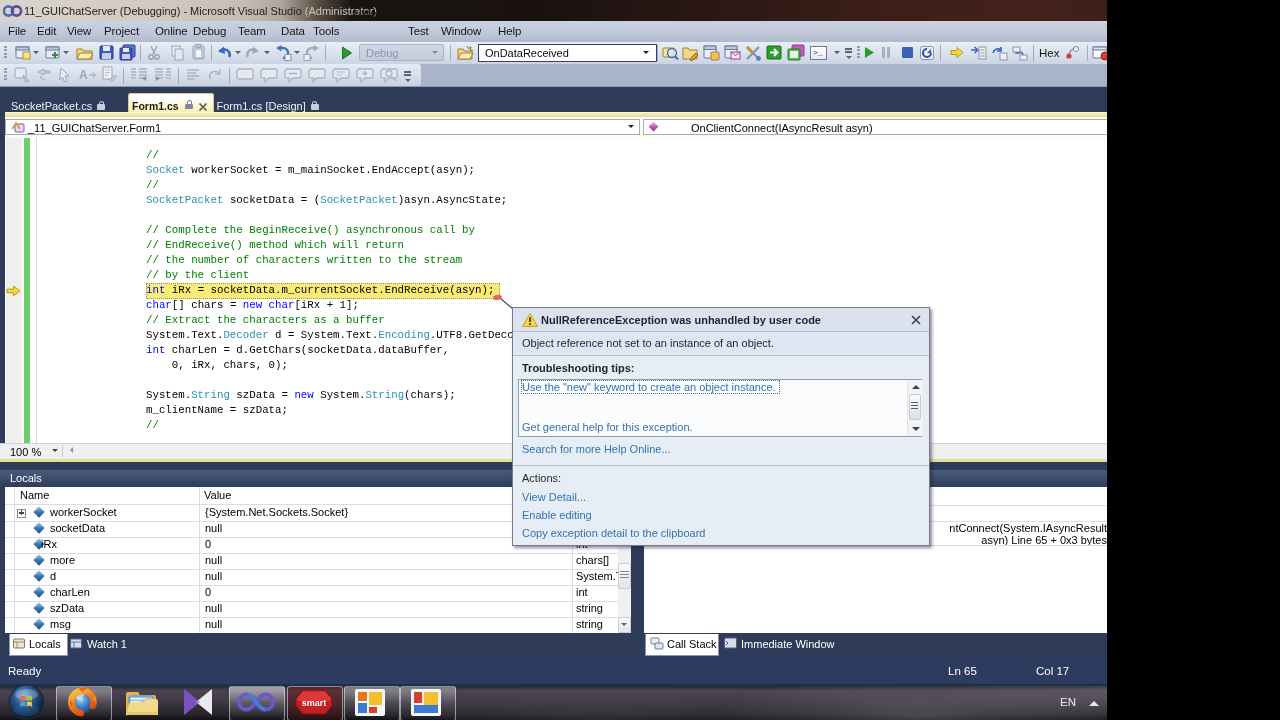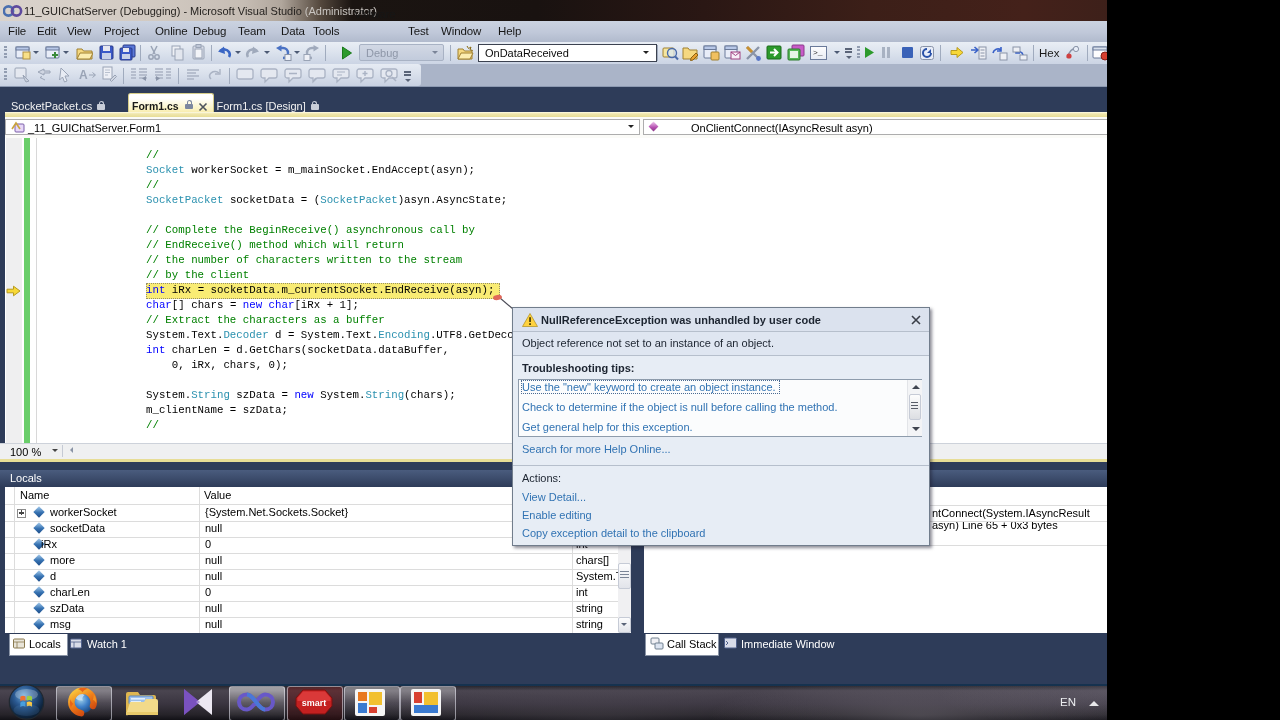--- a/index.html
+++ b/index.html
@@ -512,21 +512,21 @@
   <svg class="abs" style="left:1248px;top:472px" width="10" height="11" viewBox="0 0 10 11">
       <path d="M3 1 h4 v5 h-4 z M2 6 h6 M5 6 v4" stroke="#e8e8ee" stroke-width="1.2" fill="none"></path>
     </svg>
   <svg class="abs" style="left:1261px;top:473px" width="9" height="9" viewBox="0 0 9 9">
       <path d="M1 1 L8 8 M8 1 L1 8" stroke="#e8e8ee" stroke-width="1.4"></path>
     </svg>
   <div class="wt" style="left:644px;top:487px;width:630px;height:146px;"></div>
   <div class="gline" style="left:644px;top:505px;width:585px;height:1px;"></div>
   <div class="rowtxt" style="left:1233px;top:489px;">Lang</div>
   <div class="gline" style="left:1229px;top:487px;width:1px;height:58px;"></div>
-  <div class="rowtxt" style="left:932px;top:507px;">ntConnect(System.IAsyncResult asyn) Line 65 + 0x3 bytes</div>
+  <div class="rowtxt" style="left:932px;top:522px;text-align:right;">ntConnect(System.IAsyncResult asyn) Line 65 + 0x3 bytes</div>
   <div class="rowtxt" style="left:1233px;top:507px;">C#</div>
   <div class="gline" style="left:644px;top:521px;width:585px;height:1px;"></div>
   <div class="gline" style="left:644px;top:545px;width:585px;height:1px;"></div>
 
   <div class="abs" style="left:1256px;top:487px;width:17px;height:146px;background:#f0f0f2;"></div>
   <div class="sbtn" style="left:1257px;top:488px;width:15px;height:15px;"></div>
   <div class="abs" style="left:1260px;top:493px;width:0;height:0;border:4px solid transparent;border-bottom-color:#5a6478;"></div>
   <div class="sbtn" style="left:1257px;top:617px;width:15px;height:16px;"></div>
   <div class="abs" style="left:1260px;top:623px;width:0;height:0;border:4px solid transparent;border-top-color:#5a6478;"></div>
 
@@ -535,20 +535,27 @@
       <rect x="1" y="1" width="8" height="6" rx="1" fill="#f0f0f4" stroke="#708090"></rect>
       <rect x="5" y="6" width="8" height="6" rx="1" fill="#dce4f0" stroke="#708090"></rect>
     </svg>
   <div class="rowtxt" style="left:667px;top:638px;">Call Stack</div>
   <svg class="abs" style="left:724px;top:637px" width="13" height="12" viewBox="0 0 13 12">
       <rect x="0.5" y="1" width="12" height="10" rx="1" fill="#d8dce8" stroke="#50608a"></rect>
       <path d="M2 4 l2 2 -2 2" stroke="#50608a" fill="none"></path>
     </svg>
   <div class="rowtxt wht" style="left:741px;top:638px;">Immediate Window</div>
 
+  <div id="statusbar" class="abs">
+    <span style="position:absolute;left:8px;top:9px;">Ready</span>
+    <span style="position:absolute;left:948px;top:9px;">Ln 65</span>
+    <span style="position:absolute;left:1036px;top:9px;">Col 17</span>
+    <span style="position:absolute;left:1123px;top:9px;">Ch 17</span>
+    <span style="position:absolute;left:1251px;top:9px;">INS</span>
+  </div>
 
   <div id="taskbar" class="abs"></div>
 
   <svg class="abs" style="left:6px;top:684px" width="41" height="36" viewBox="0 0 41 36">
     <defs>
       <radialGradient id="orb" cx="42%" cy="32%" r="72%">
         <stop offset="0%" stop-color="#6aa8d8"></stop>
           <stop offset="40%" stop-color="#2a5890"></stop>
           <stop offset="80%" stop-color="#102844"></stop>
           <stop offset="100%" stop-color="#0a1828"></stop>
@@ -668,21 +675,20 @@
     <div style="position:absolute;left:28px;top:6px;font-weight:bold;font-size:11px;">NullReferenceException was unhandled by user code</div>
     <svg style="position:absolute;left:398px;top:7px" width="10" height="10" viewBox="0 0 10 10">
         <path d="M1 1 L9 9 M9 1 L1 9" stroke="#3a3f48" stroke-width="1.6"></path>
       </svg>
     <div class="dlgline" style="top:23px;"></div>
     <div style="position:absolute;left:9px;top:29px;">Object reference not set to an instance of an object.</div>
     <div class="dlgline" style="top:47px;"></div>
     <div style="position:absolute;left:9px;top:54px;font-weight:bold;">Troubleshooting tips:</div>
     <div style="position:absolute;left:5px;top:71px;width:404px;height:58px;background:#fbfcfd;border:1px solid #8e9cac;box-sizing:border-box;"></div>
     <a style="position:absolute;left:9px;top:73px;outline:1px dotted #4a6a92;">Use the "new" keyword to create an object instance.&nbsp;</a>
-    <a style="position:absolute;left:9px;top:93px;">Check to determine if the object is null before calling the method.</a>
     <a style="position:absolute;left:9px;top:113px;">Get general help for this exception.</a>
 
     <div style="position:absolute;left:394px;top:72px;width:14px;height:56px;background:#f3f4f6;border-left:1px solid #e2e4e8;"></div>
     <div style="position:absolute;left:398.5px;top:77px;width:0;height:0;border:4px solid transparent;border-bottom-color:#404550;border-top-width:0;"></div>
     <div class="sbtn" style="left:395.5px;top:86px;width:12px;height:26px;background:linear-gradient(#fdfdfd,#dcdee2);"></div>
     <div style="position:absolute;left:398px;top:94px;width:7px;height:1.2px;background:#585d68;box-shadow:0 3px #585d68,0 6px #585d68;"></div>
     <div style="position:absolute;left:398.5px;top:119px;width:0;height:0;border:4px solid transparent;border-top-color:#404550;border-bottom-width:0;"></div>
     <a style="position:absolute;left:9px;top:135px;">Search for more Help Online...</a>
     <div class="dlgline" style="top:157px;"></div>
     <div style="position:absolute;left:9px;top:164px;font-weight:normal;">Actions:</div>

